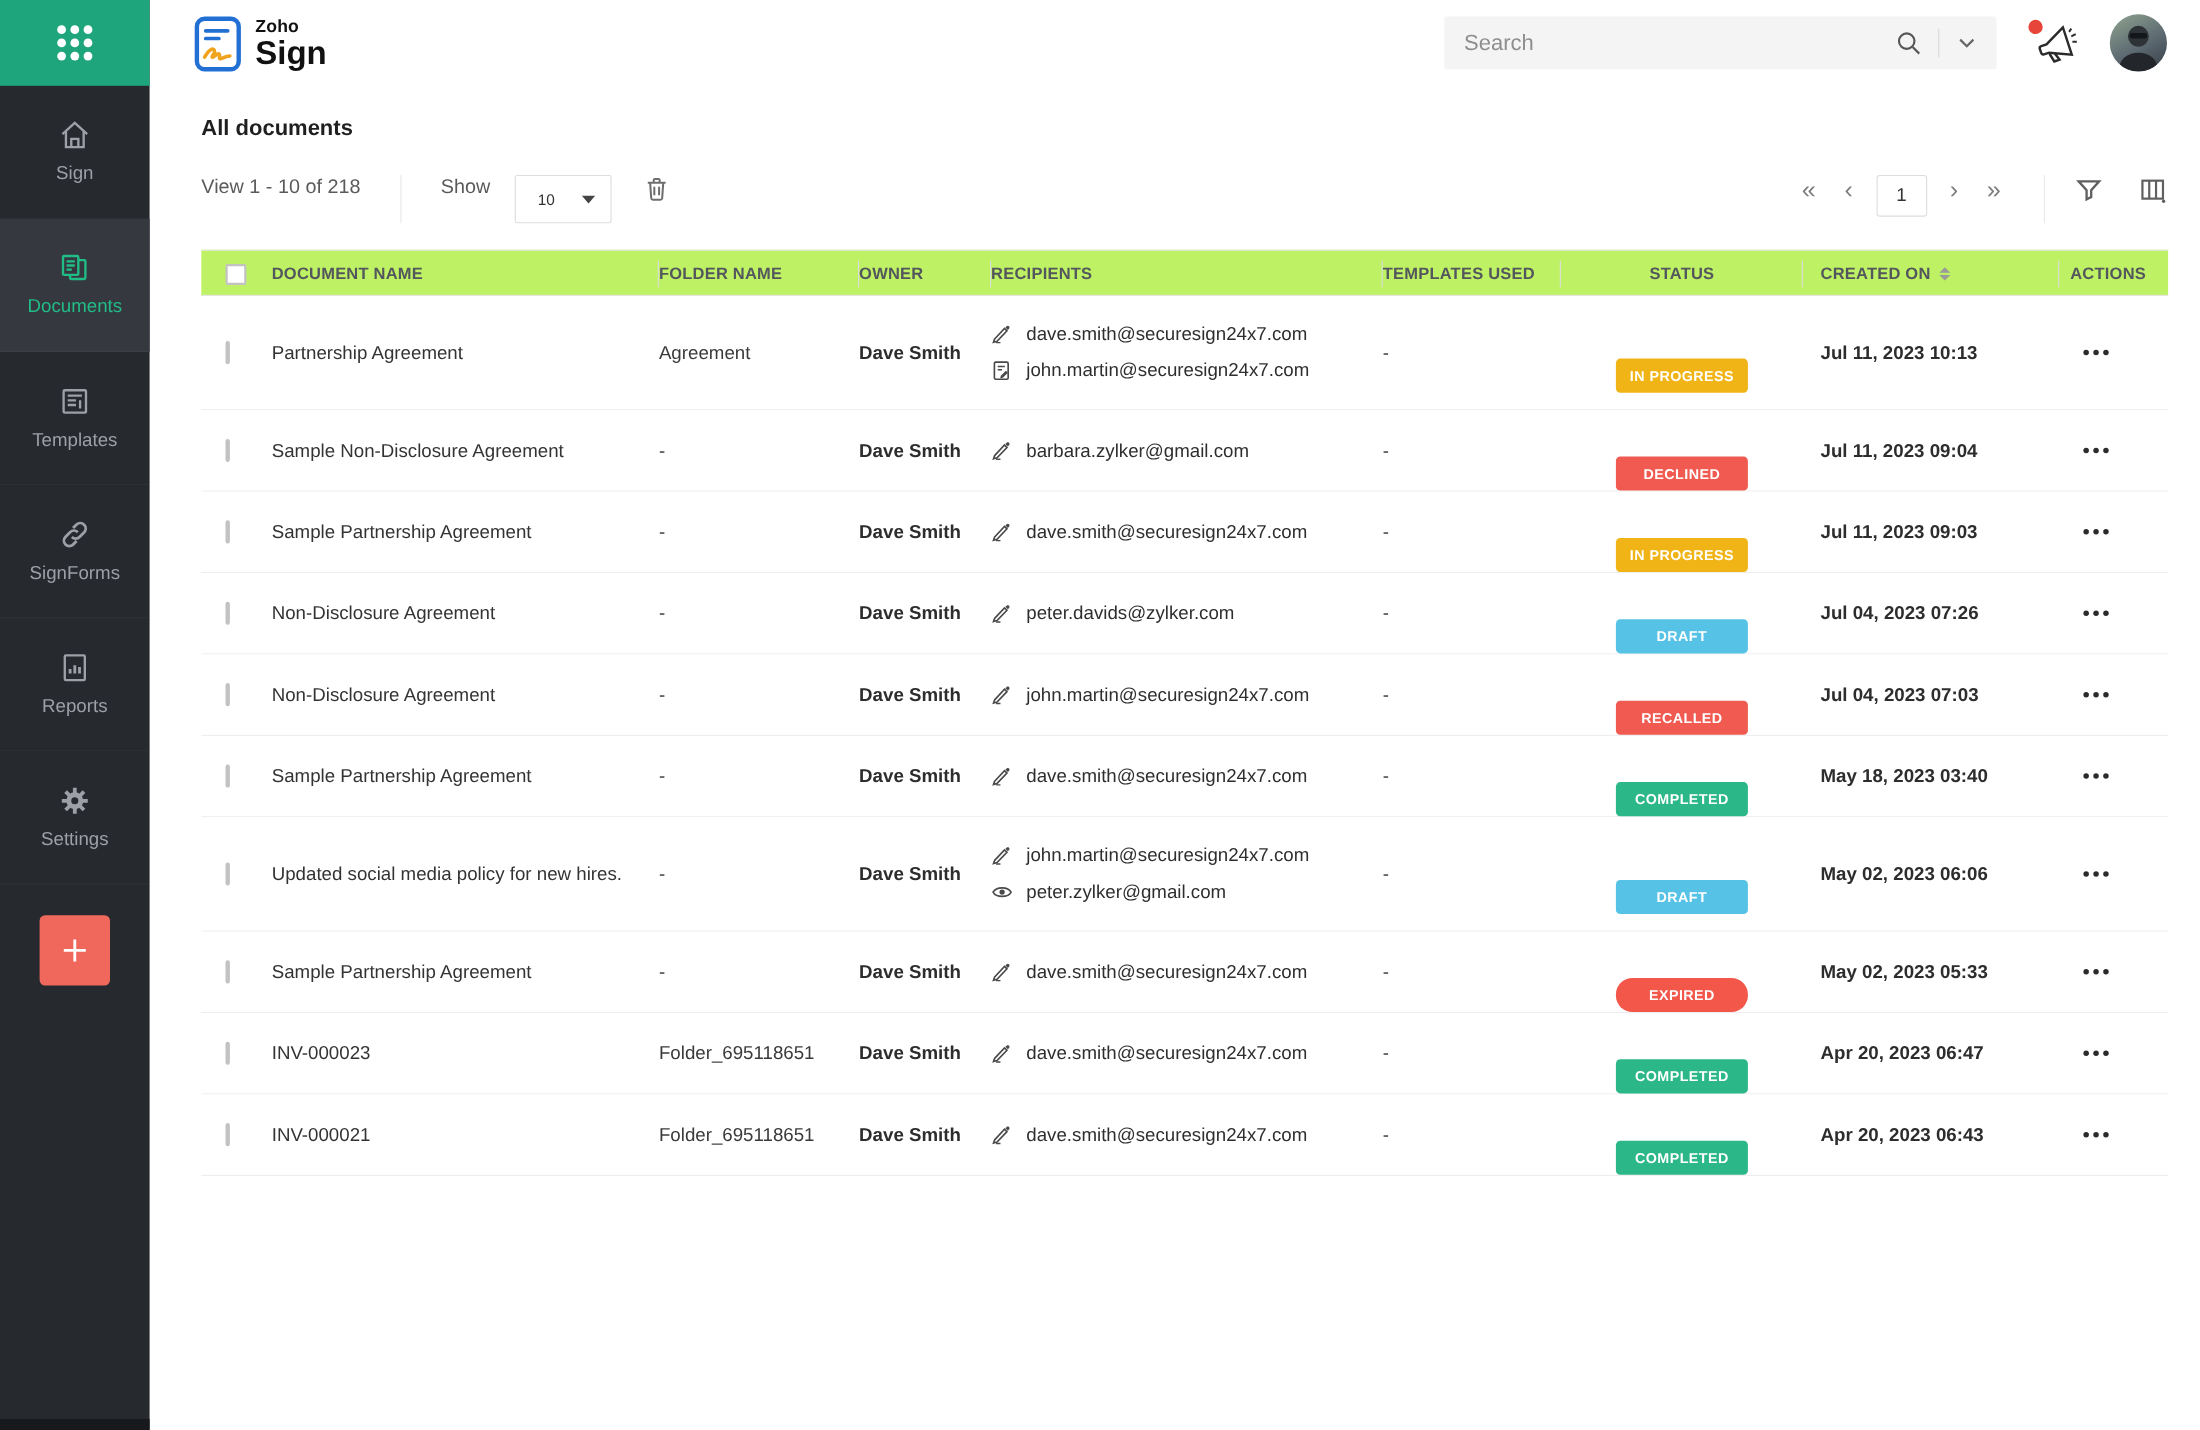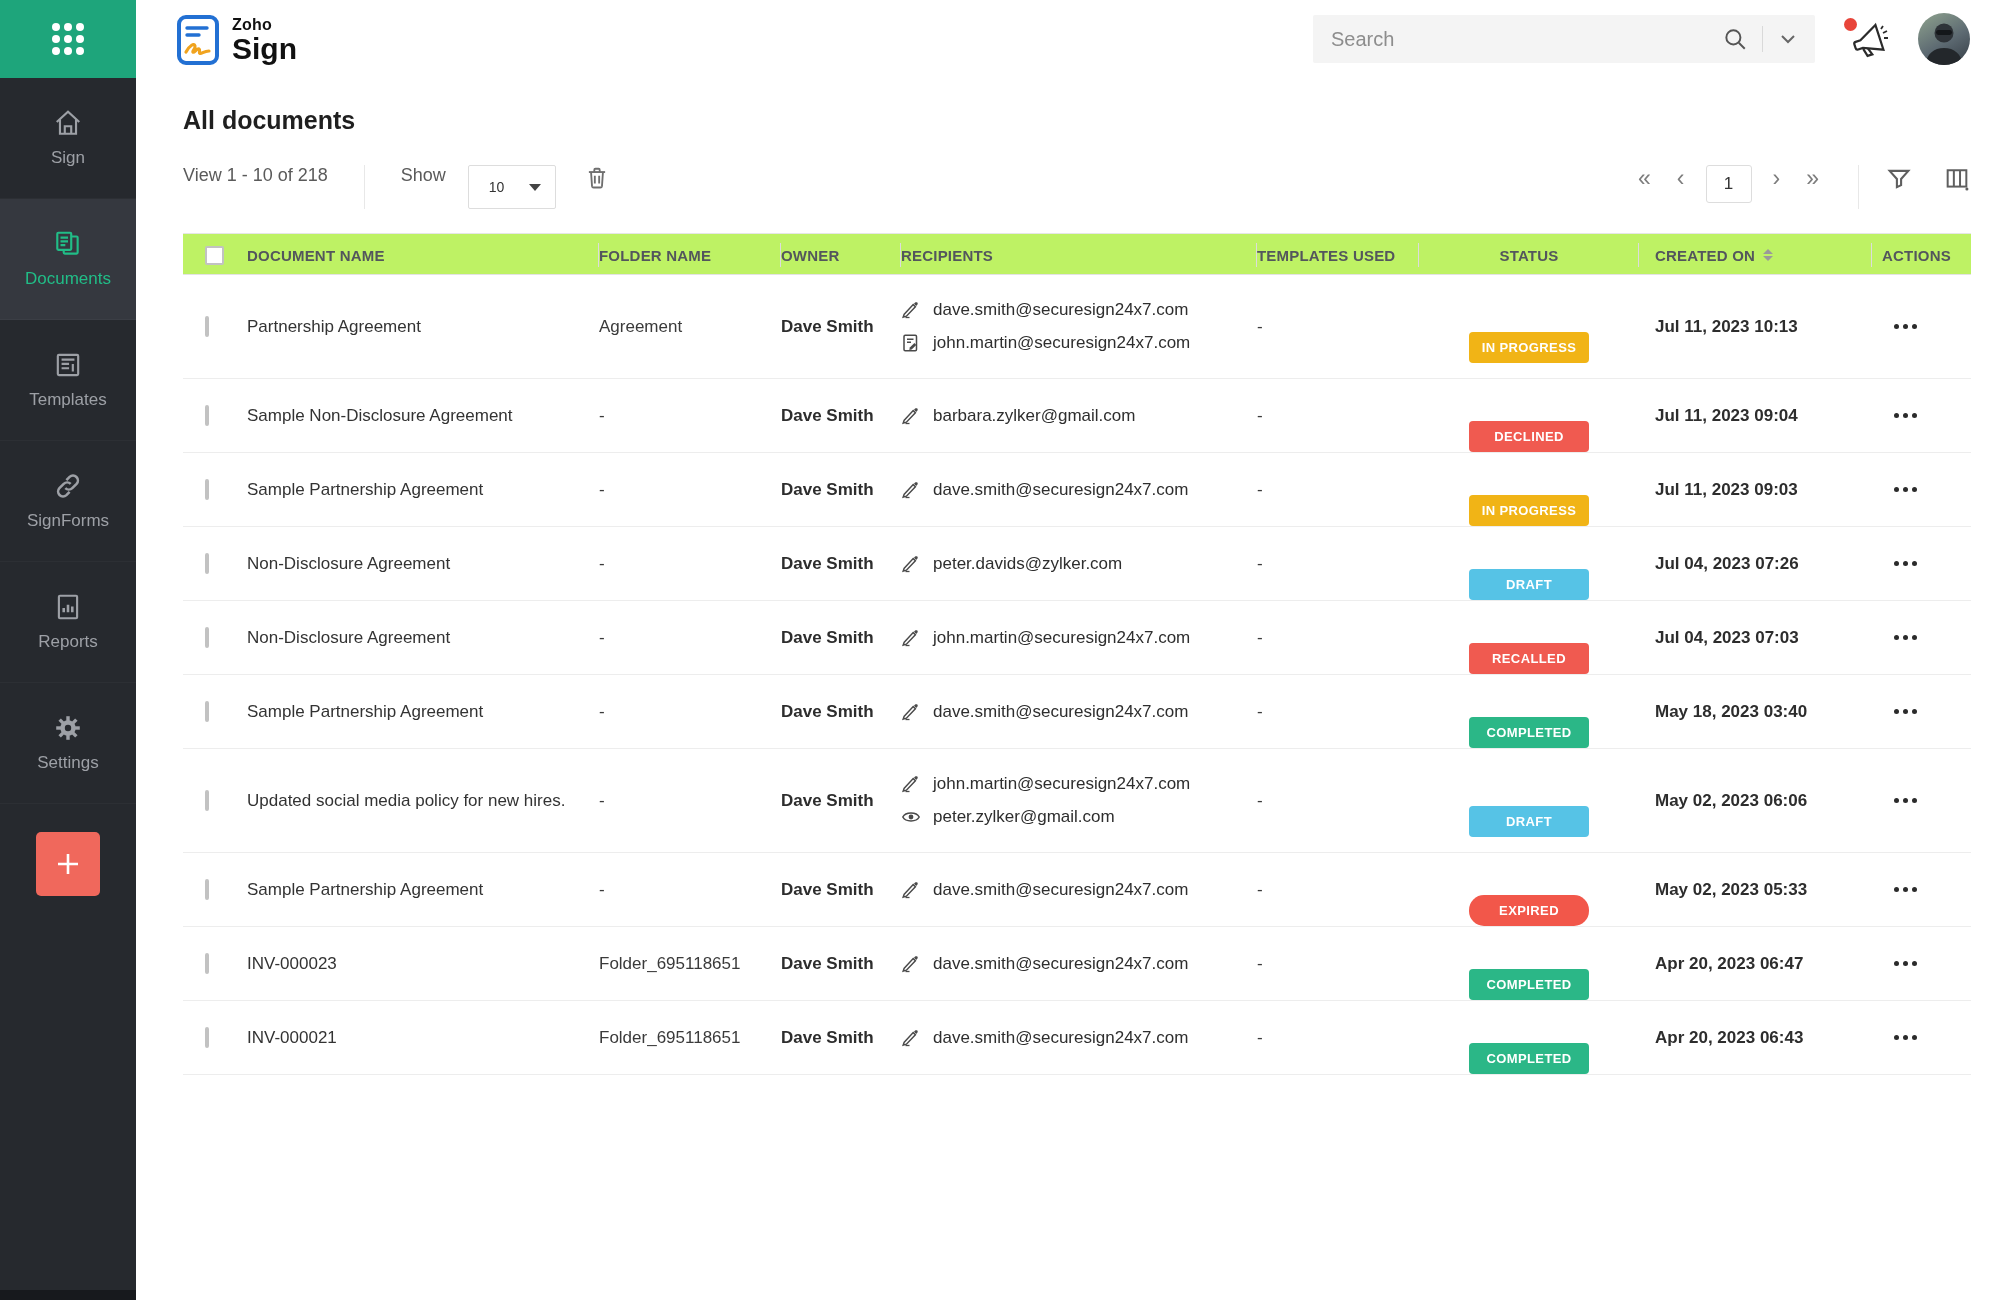--- a/index.html
+++ b/index.html
@@ -44,21 +44,21 @@
   .megaphone-wrap { position:absolute; right:110px; top:20px; width:44px; height:42px; }
   .megaphone-wrap .dot { position:absolute; left:-2px; top:-2px; width:13px;
     height:13px; border-radius:50%; background:#e8453a; }
   .avatar { position:absolute; right:30px; top:13px; width:52px; height:52px;
     border-radius:50%; overflow:hidden; cursor:pointer;
     background:linear-gradient(150deg,#90a48f 0%,#5d6a72 55%,#343c44 100%); }
 
   
   .main { position:absolute; left:136px; top:78px; right:0; bottom:0; background:#fff;
     padding:0 29px 0 47px; }
-  .page-title { font-size:25px; font-weight:bold; color:#1f1f1f; margin-top:28px; }
+  .page-title { font-size:20px; font-weight:bold; color:#1f1f1f; margin-top:28px; }
 
   .toolbar { margin-top:30px; height:44px; display:flex; align-items:center;
     justify-content:space-between; }
   .tb-left, .tb-right { display:flex; align-items:flex-start; }
   .view-text { font-size:18px; color:#5a5a5a; }
   .tb-vsep { width:1px; height:44px; background:#e8e8e8; margin:0 36px; }
   .show-label { font-size:18px; color:#5a5a5a; margin-right:22px; }
   .page-size-select { width:88px; height:44px; border:1px solid #ddd; border-radius:2px;
     background:#fff; display:flex; align-items:center; justify-content:space-between;
     padding:0 14px 0 20px; cursor:pointer; }

